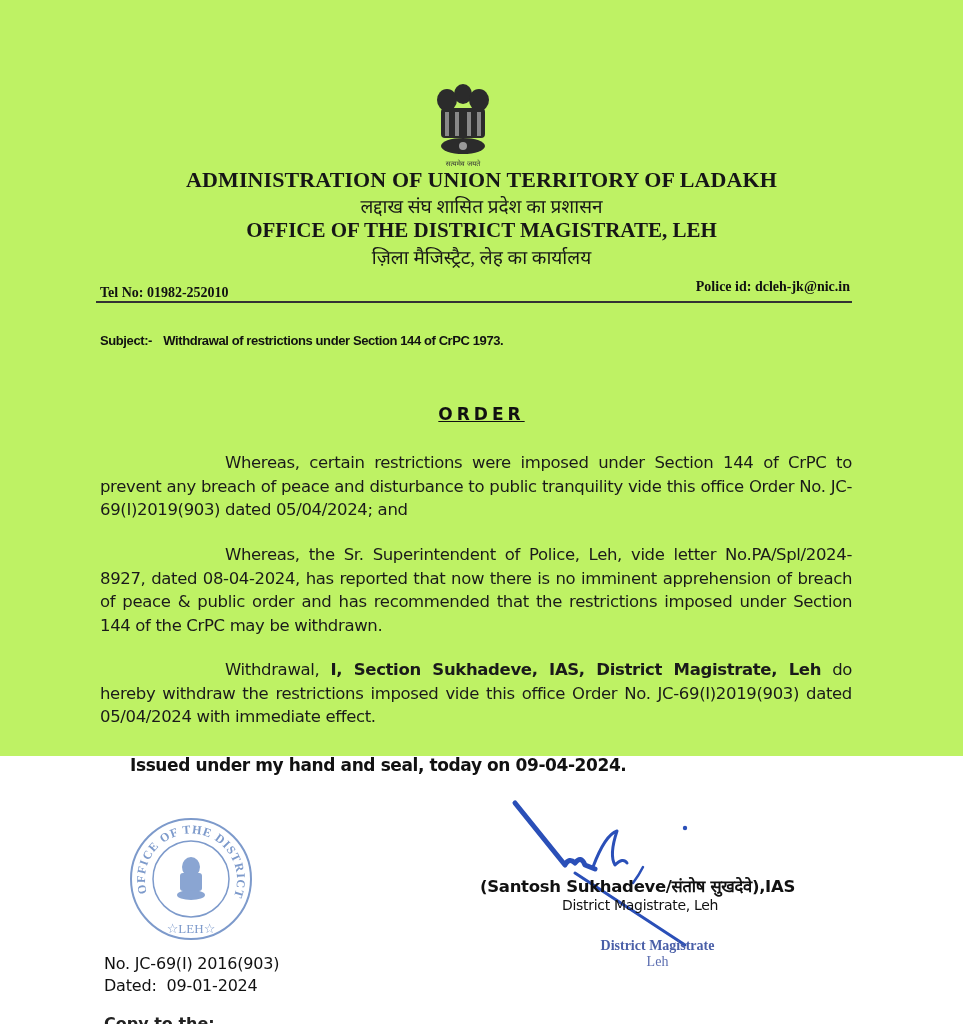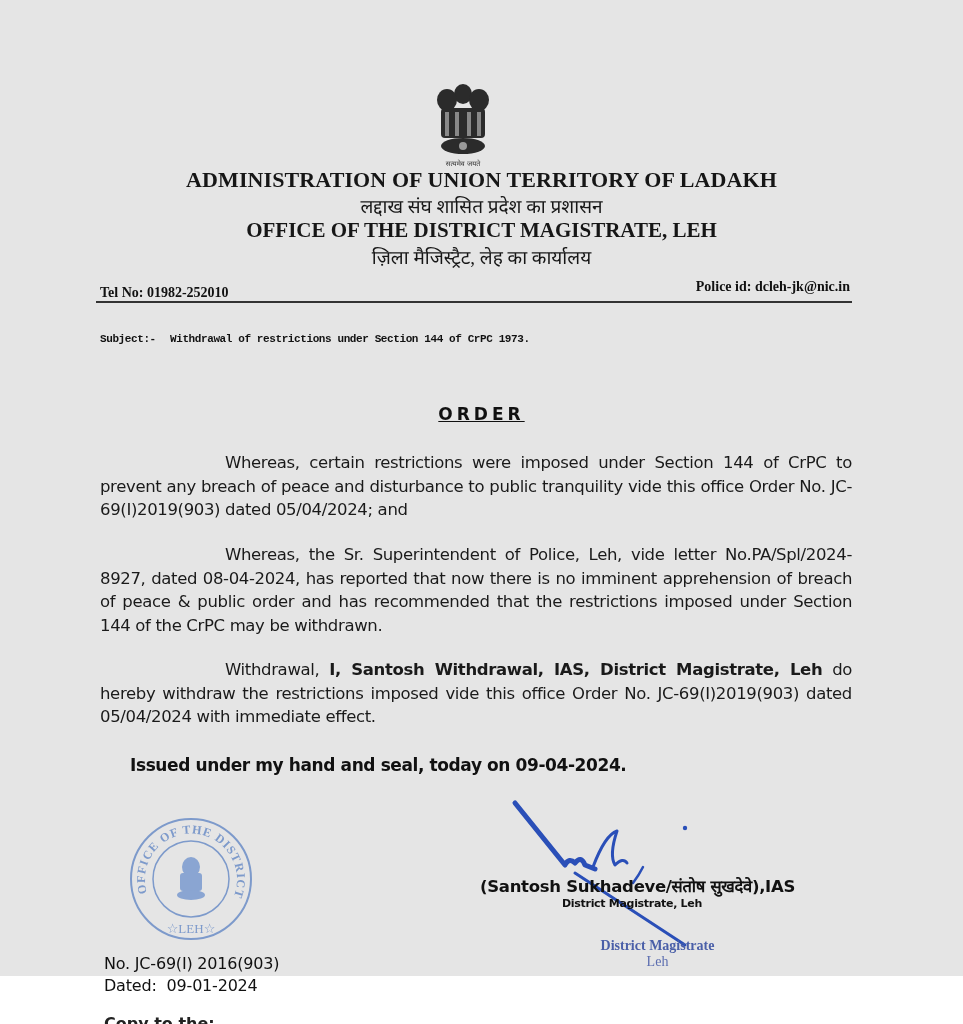--- a/index.html
+++ b/index.html
@@ -2,58 +2,58 @@
 <html><head>
 <meta charset="utf-8">
 <style>
   html, body { margin: 0; padding: 0; }
   body {
     width: 963px; height: 1024px; overflow: hidden;
     background: #ffffff; color: #111;
     font-family: "DejaVu Sans", sans-serif;
     position: relative;
   }
-  .page { position: absolute; left: 0; top: 0; width: 963px; height: 976px; background: #e5e5e5; }
+  .page { position: absolute; left: 0; top: 0; width: 963px; height: 756px; background: #bef264; }
 
   .emblem { position: absolute; left: 427px; top: 80px; width: 72px; height: 90px; }
   .hdr { position: absolute; left: 0; width: 963px; text-align: center;
          font-family: "Liberation Serif", serif; font-weight: bold; color: #161616; }
   .h1 { top: 167px; font-size: 22px; letter-spacing: 0.1px; }
   .h2 { top: 193px; font-size: 19px; font-weight: normal; }
   .h3 { top: 218px; font-size: 21px; }
   .h4 { top: 244px; font-size: 19px; font-weight: normal; }
 
   .contact { position: absolute; top: 282px; left: 100px; width: 750px; height: 20px;
              font-family: "Liberation Serif", serif; font-weight: bold; font-size: 14px; }
   .contact .tel { position: absolute; left: 0; top: 3px; }
   .contact .email { position: absolute; right: 0; top: -3px; }
   .rule { position: absolute; left: 96px; top: 301px; width: 756px; height: 2px; background: #333; }
 
-  .subject { position: absolute; left: 100px; top: 333px; font-size: 11px; font-weight: bold;
-             font-family: Liberation Mono, monospace; letter-spacing: -0.4px; }
+  .subject { position: absolute; left: 100px; top: 333px; font-size: 13px; font-weight: bold;
+             font-family: Liberation Sans, sans-serif; letter-spacing: -0.4px; }
   .subject .lbl { margin-right: 8px; }
 
   .order-title { position: absolute; left: 0; width: 963px; top: 404px; text-align: center;
                  font-size: 17px; font-weight: bold; text-decoration: underline; letter-spacing: 4px; }
 
   .para { position: absolute; left: 100px; width: 752px; font-size: 16.5px; line-height: 23.5px;
           text-align: justify; letter-spacing: -0.35px; color: #1a1a1a; }
   .para .indent { display: inline-block; width: 125px; }
   .p1 { top: 451px; }
   .p2 { top: 543px; }
   .p3 { top: 658px; }
   .para b { font-weight: bold; }
 
   .issued { position: absolute; left: 130px; top: 755px; font-size: 17px; font-weight: bold; letter-spacing: -0.4px; }
 
   .seal { position: absolute; left: 127px; top: 815px; width: 128px; height: 128px; }
   .sign { position: absolute; left: 505px; top: 795px; width: 220px; height: 170px; }
 
   .sig-name { position: absolute; left: 480px; top: 874px; font-size: 16.5px; font-weight: bold; letter-spacing: -0.3px; }
-  .sig-title { position: absolute; left: 562px; top: 897px; font-size: 11px; font-weight: bold; letter-spacing: -0.3px; }
+  .sig-title { position: absolute; left: 562px; top: 897px; font-size: 14px; font-weight: normal; letter-spacing: -0.3px; }
   .stamp-text { position: absolute; left: 585px; top: 938px; width: 145px; text-align: center;
                 font-family: "Liberation Serif", serif; font-weight: bold; font-size: 14px; color: #4a5fa8; line-height: 16px; }
   .stamp-text .l2 { font-weight: normal; color: #5b6db0; }
 
   .ref { position: absolute; left: 104px; top: 953px; font-size: 16px; line-height: 22px; letter-spacing: -0.2px; }
   .ref .dated-lbl { margin-right: 10px; }
   .cut { position: absolute; left: 104px; top: 1014px; font-size: 16px; font-weight: bold; color: #222; }
 </style>
 </head>
 <body>
@@ -89,21 +89,21 @@
 
   <div class="subject">
     <span class="lbl">Subject:-</span>
     <span>Withdrawal of restrictions under Section 144 of CrPC 1973.</span>
   </div>
 
   <div class="order-title">ORDER</div>
 
   <div class="para p1"><span class="indent"></span><span>Whereas, certain restrictions were imposed under Section 144 of CrPC to prevent any breach of peace and disturbance to public tranquility vide this office Order No. JC-69(I)2019(903) dated 05/04/2024; and</span></div>
   <div class="para p2"><span class="indent"></span><span>Whereas, the Sr. Superintendent of Police, Leh, vide letter No.PA/Spl/2024-8927, dated 08-04-2024, has reported that now there is no imminent apprehension of breach of peace &amp; public order and has recommended that the restrictions imposed under Section 144 of the CrPC may be withdrawn.</span></div>
-  <div class="para p3"><span class="indent"></span><span>Withdrawal, </span><b>I, Santosh Withdrawal, IAS, District Magistrate, Leh</b><span> do hereby withdraw the restrictions imposed vide this office Order No. JC-69(I)2019(903) dated 05/04/2024 with immediate effect.</span></div>
+  <div class="para p3"><span class="indent"></span><span>Withdrawal, </span><b>I, Section Sukhadeve, IAS, District Magistrate, Leh</b><span> do hereby withdraw the restrictions imposed vide this office Order No. JC-69(I)2019(903) dated 05/04/2024 with immediate effect.</span></div>
 
   <div class="issued">Issued under my hand and seal, today on 09-04-2024.</div>
 
   <svg class="seal" viewBox="0 0 128 128">
     <defs>
       <path id="ringpath" d="M 20 78 A 46 46 0 1 1 108 78"></path>
     </defs>
     <circle cx="64" cy="64" r="60" fill="none" stroke="#7d9acb" stroke-width="2"></circle>
     <circle cx="64" cy="64" r="38" fill="none" stroke="#7d9acb" stroke-width="1.5"></circle>
     <text font-family="Liberation Serif, serif" font-size="12" font-weight="bold" fill="#7d9acb" letter-spacing="1">

